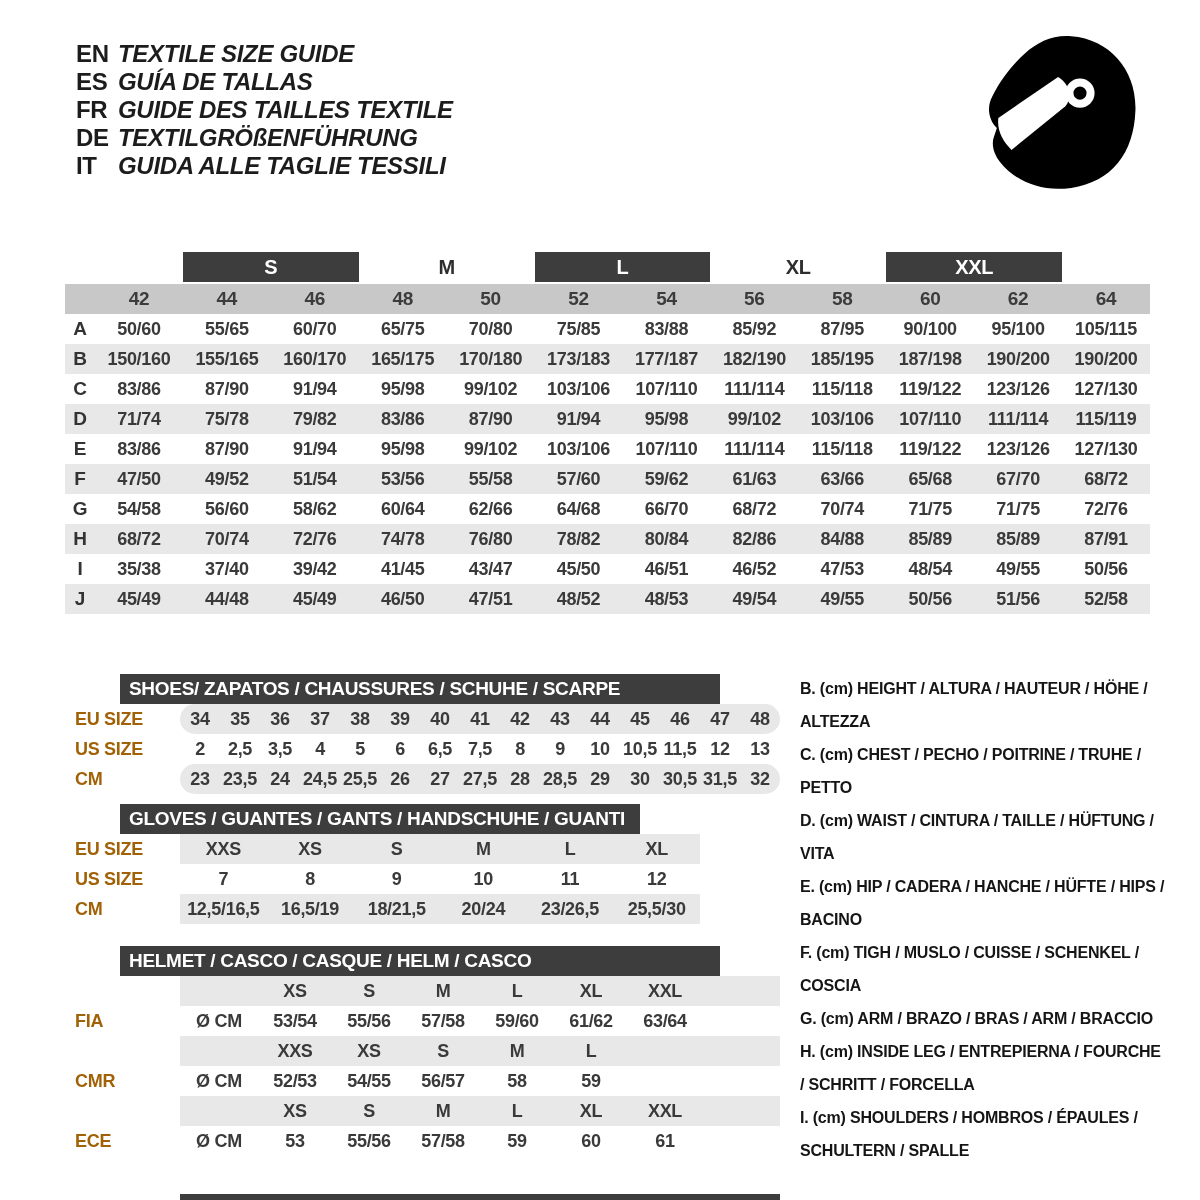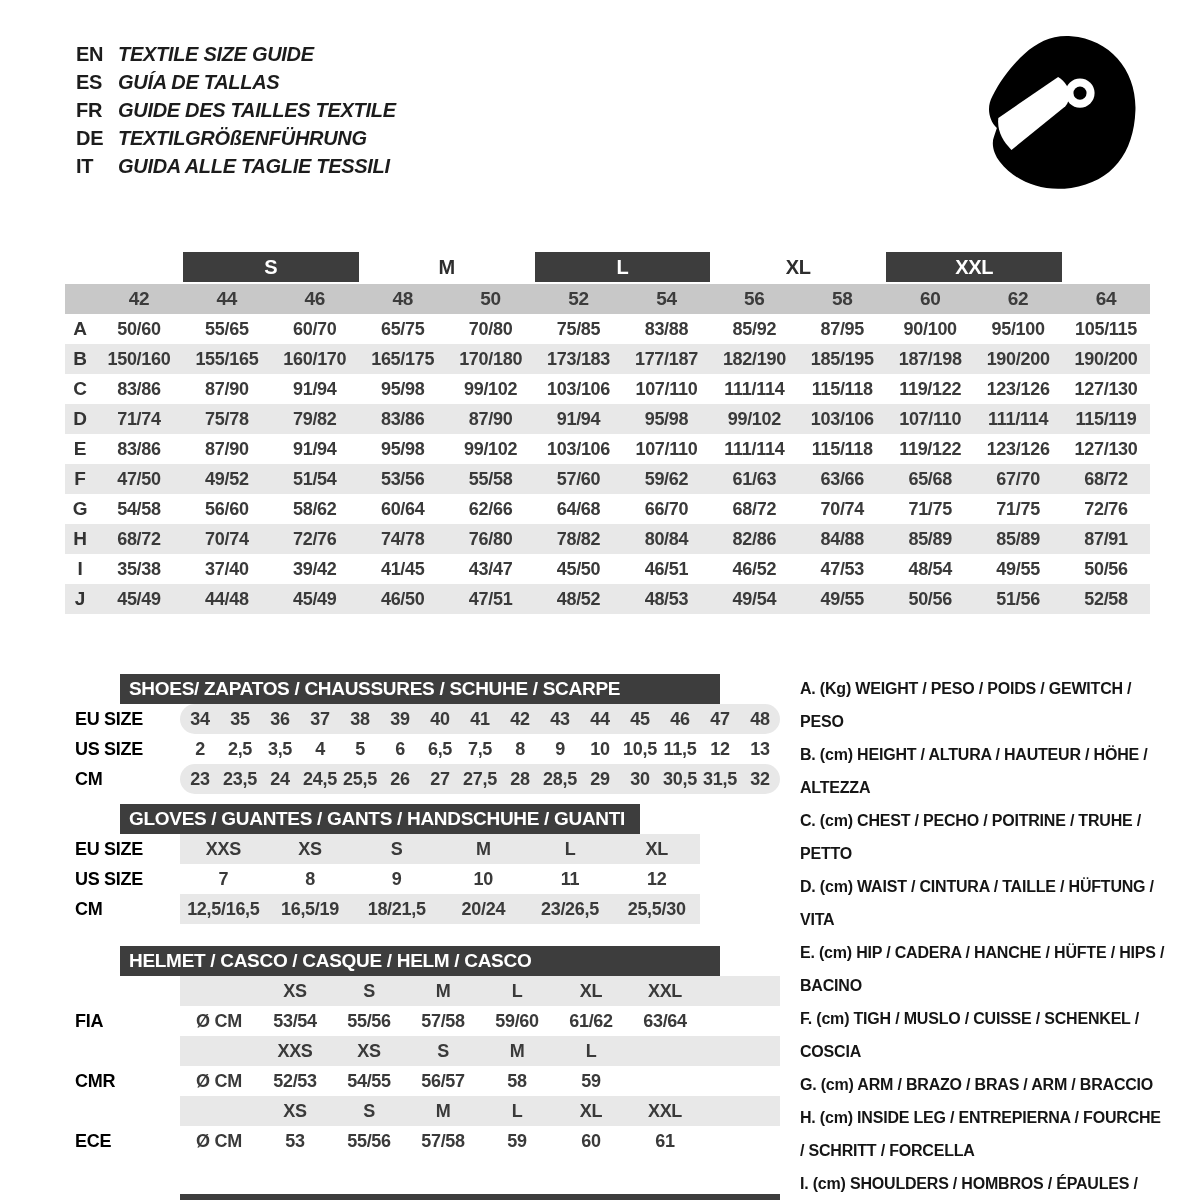--- a/index.html
+++ b/index.html
@@ -1,21 +1,21 @@
 <!DOCTYPE html>
 <html><head>
 <meta charset="utf-8">
 <style>
   html,body{margin:0;padding:0;background:#fff;}
   #canvas{position:relative;width:1200px;height:1200px;background:#ffffff;overflow:hidden;
           font-family:"Liberation Sans","DejaVu Sans",sans-serif;font-weight:700;color:#3a3a3a;
           letter-spacing:-0.3px;}
   
   .langs{position:absolute;left:76px;top:40px;}
-  .langrow{display:flex;height:28px;line-height:28px;font-size:20px;color:#1c1c1c;}
+  .langrow{display:flex;height:28px;line-height:28px;font-size:24px;color:#1c1c1c;}
   .lcode{width:42px;}
   .ltitle{white-space:nowrap;font-style:italic;}
   
   .helmet-logo{position:absolute;left:975px;top:26px;width:175px;height:175px;}
   
   .main-table{position:absolute;left:65px;top:252px;width:1085px;}
   .grid13{display:grid;grid-template-columns:30px repeat(12,1fr);}
   .contents{display:contents;}
   .sizeband{display:grid;grid-template-columns:30px repeat(12,1fr);height:30px;margin-bottom:2px;}
   .sg{display:block;text-align:center;line-height:30px;font-size:20px;color:#2e2e2e;}
@@ -27,21 +27,21 @@
   .cell{text-align:center;white-space:nowrap;}
   .trow{height:30px;}
   .trow .cell{line-height:30px;font-size:18px;}
   .trow:nth-child(even){background:#e8e8e8;}
   .cell.letter{font-size:19px;color:#333;}
   
   .sec{position:absolute;left:65px;}
   .secbar{margin-left:55px;height:30px;line-height:30px;background:#3d3d3d;color:#fff;
           font-size:19px;padding-left:9px;box-sizing:border-box;}
   .srow{display:flex;height:30px;}
-  .rlabel{width:115px;line-height:30px;font-size:18px;color:#000000;padding-left:10px;box-sizing:border-box;}
+  .rlabel{width:115px;line-height:30px;font-size:18px;color:#a16207;padding-left:10px;box-sizing:border-box;}
   .vals{display:grid;height:30px;}
   .vcell{text-align:center;line-height:30px;font-size:18px;white-space:nowrap;}
   .shoes{top:674px;} .shoes .secbar{width:600px;}
   .vals15{width:600px;grid-template-columns:repeat(15,1fr);border-radius:15px;}
   .shoes .srow:nth-child(odd) .vals{background:#e8e8e8;}
   .gloves{top:804px;} .gloves .secbar{width:520px;}
   .vals6{width:520px;grid-template-columns:repeat(6,1fr);}
   .gloves .srow:nth-child(odd) .vals{background:#e8e8e8;}
   .helm{top:946px;} .helm .secbar{width:600px;}
   .helmgrid{width:600px;grid-template-columns:78px repeat(6,74px);}
@@ -326,21 +326,20 @@
             <span class="vcell">59</span>
             <span class="vcell">60</span>
             <span class="vcell">61</span>
           </span>
       </div>
       </div>
   </div>
 
   <div class="legend">
 
-  <div class="legend-line">A. (Kg) WEIGHT / PESO / POIDS / GEWITCH / PESO</div>
       <div class="legend-line">B. (cm) HEIGHT / ALTURA / HAUTEUR / HÖHE / ALTEZZA</div>
       <div class="legend-line">C. (cm) CHEST / PECHO / POITRINE / TRUHE / PETTO</div>
       <div class="legend-line">D. (cm) WAIST / CINTURA / TAILLE / HÜFTUNG / VITA</div>
       <div class="legend-line">E. (cm) HIP / CADERA / HANCHE / HÜFTE / HIPS / BACINO</div>
       <div class="legend-line">F. (cm) TIGH / MUSLO / CUISSE / SCHENKEL / COSCIA</div>
       <div class="legend-line">G. (cm) ARM / BRAZO / BRAS / ARM / BRACCIO</div>
       <div class="legend-line">H. (cm) INSIDE LEG / ENTREPIERNA / FOURCHE / SCHRITT / FORCELLA</div>
       <div class="legend-line">I. (cm) SHOULDERS / HOMBROS / ÉPAULES / SCHULTERN / SPALLE</div>
     </div>
 

